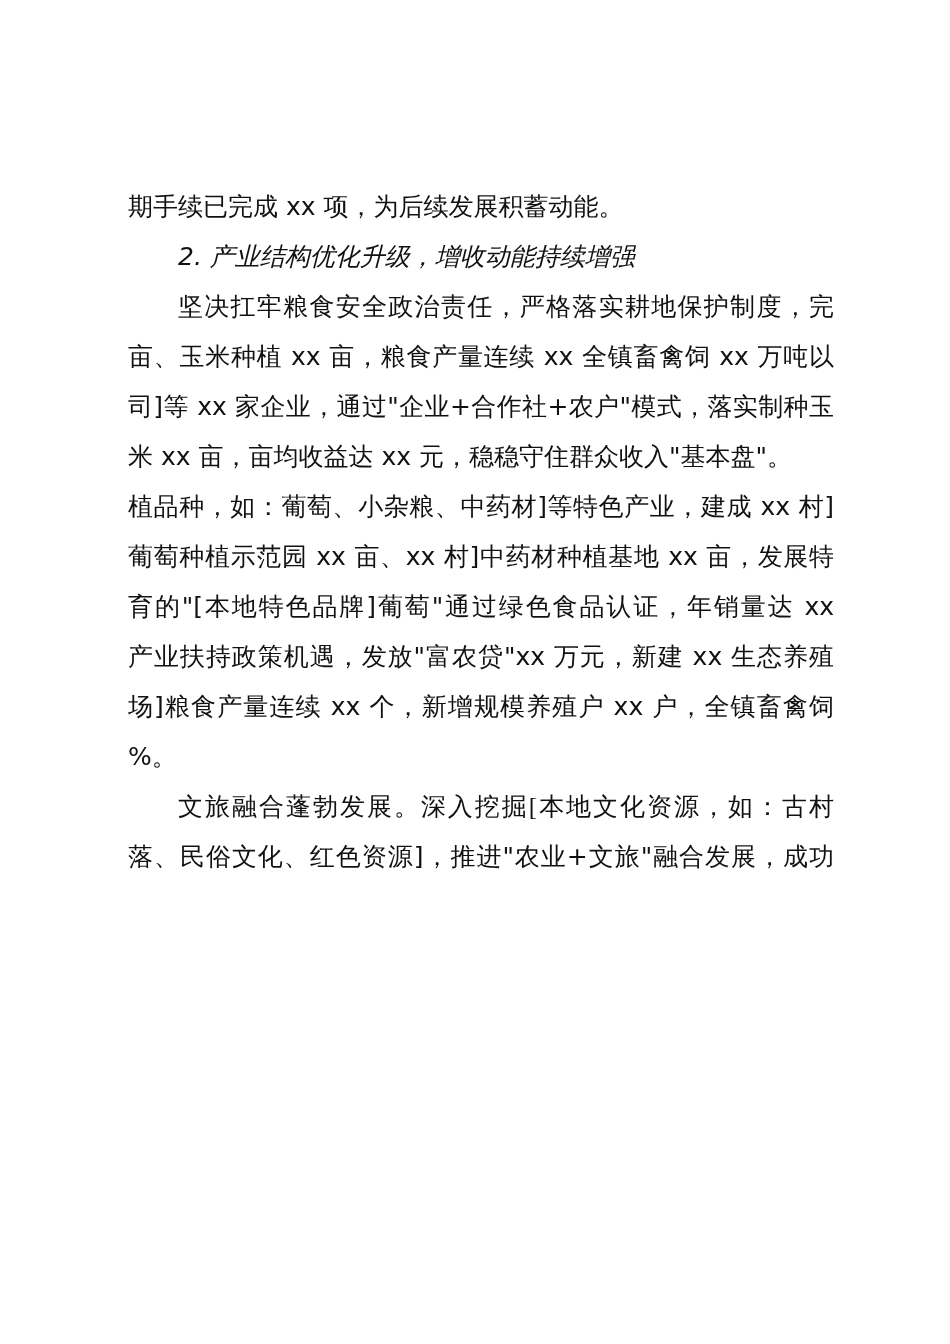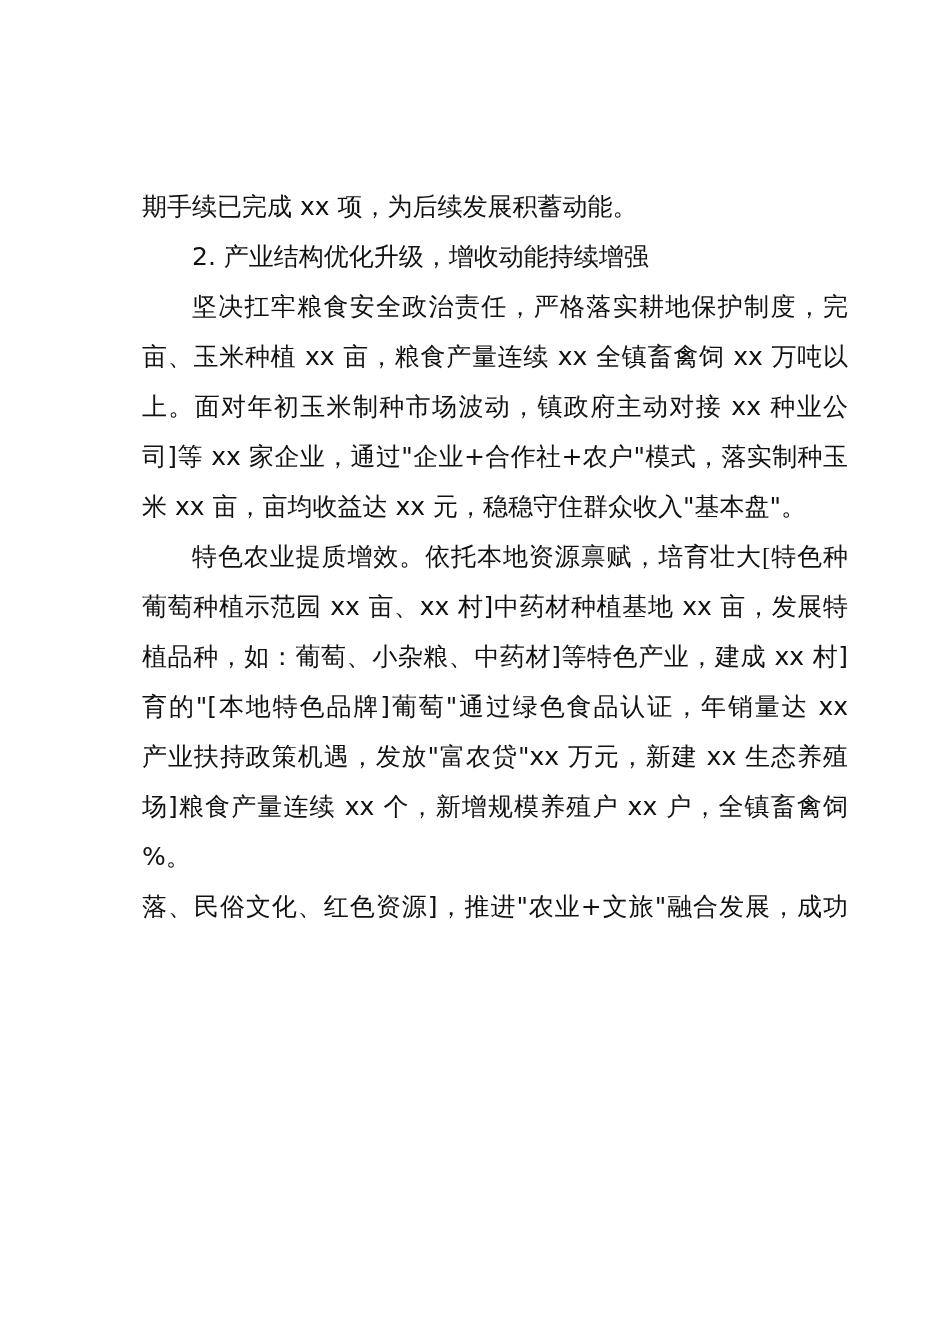--- a/index.html
+++ b/index.html
@@ -1,36 +1,35 @@
 <!DOCTYPE html>
 <html><head>
 <meta charset="utf-8">
 <style>
   html, body { margin: 0; padding: 0; background: #ffffff; }
   body { width: 950px; height: 1344px; position: relative; overflow: hidden;
          font-family: "DejaVu Sans", sans-serif; color: #111111; }
-  .page { position: absolute; left: 142px; top: 182px; width: 706px; }
+  .page { position: absolute; left: 128px; top: 182px; width: 706px; }
   .line { height: 50px; line-height: 50px; font-size: 25px; white-space: nowrap;
           text-align: justify; text-align-last: justify; letter-spacing: 0px; }
   .line.last { text-align-last: left; }
   .line.indent { padding-left: 50px; font-family: Liberation Serif, serif; }
-  .line.heading { padding-left: 50px; text-align-last: left; }
+  .line.heading { padding-left: 50px; text-align-last: left; font-style: italic; }
 </style>
 </head>
 <body>
 
 <div class="page">
   <div class="line last">期手续已完成 xx 项，为后续发展积蓄动能。</div>
   <div class="line heading">2. 产业结构优化升级，增收动能持续增强</div>
   <div class="line indent">坚决扛牢粮食安全政治责任，严格落实耕地保护制度，完</div>
   <div class="line">亩、玉米种植 xx 亩，粮食产量连续 xx 全镇畜禽饲 xx 万吨以</div>
-  <div class="line">上。面对年初玉米制种市场波动，镇政府主动对接 xx 种业公</div>
   <div class="line">司]等 xx 家企业，通过"企业+合作社+农户"模式，落实制种玉</div>
   <div class="line last">米 xx 亩，亩均收益达 xx 元，稳稳守住群众收入"基本盘"。</div>
-  <div class="line indent">特色农业提质增效。依托本地资源禀赋，培育壮大[特色种</div>
+  <div class="line">植品种，如：葡萄、小杂粮、中药材]等特色产业，建成 xx 村]</div>
   <div class="line">葡萄种植示范园 xx 亩、xx 村]中药材种植基地 xx 亩，发展特</div>
-  <div class="line">植品种，如：葡萄、小杂粮、中药材]等特色产业，建成 xx 村]</div>
   <div class="line">育的"[本地特色品牌]葡萄"通过绿色食品认证，年销量达 xx</div>
   <div class="line">产业扶持政策机遇，发放"富农贷"xx 万元，新建 xx 生态养殖</div>
   <div class="line">场]粮食产量连续 xx 个，新增规模养殖户 xx 户，全镇畜禽饲</div>
   <div class="line last">%。</div>
+  <div class="line indent">文旅融合蓬勃发展。深入挖掘[本地文化资源，如：古村</div>
   <div class="line">落、民俗文化、红色资源]，推进"农业+文旅"融合发展，成功</div>
 </div>
 
 </body></html>

